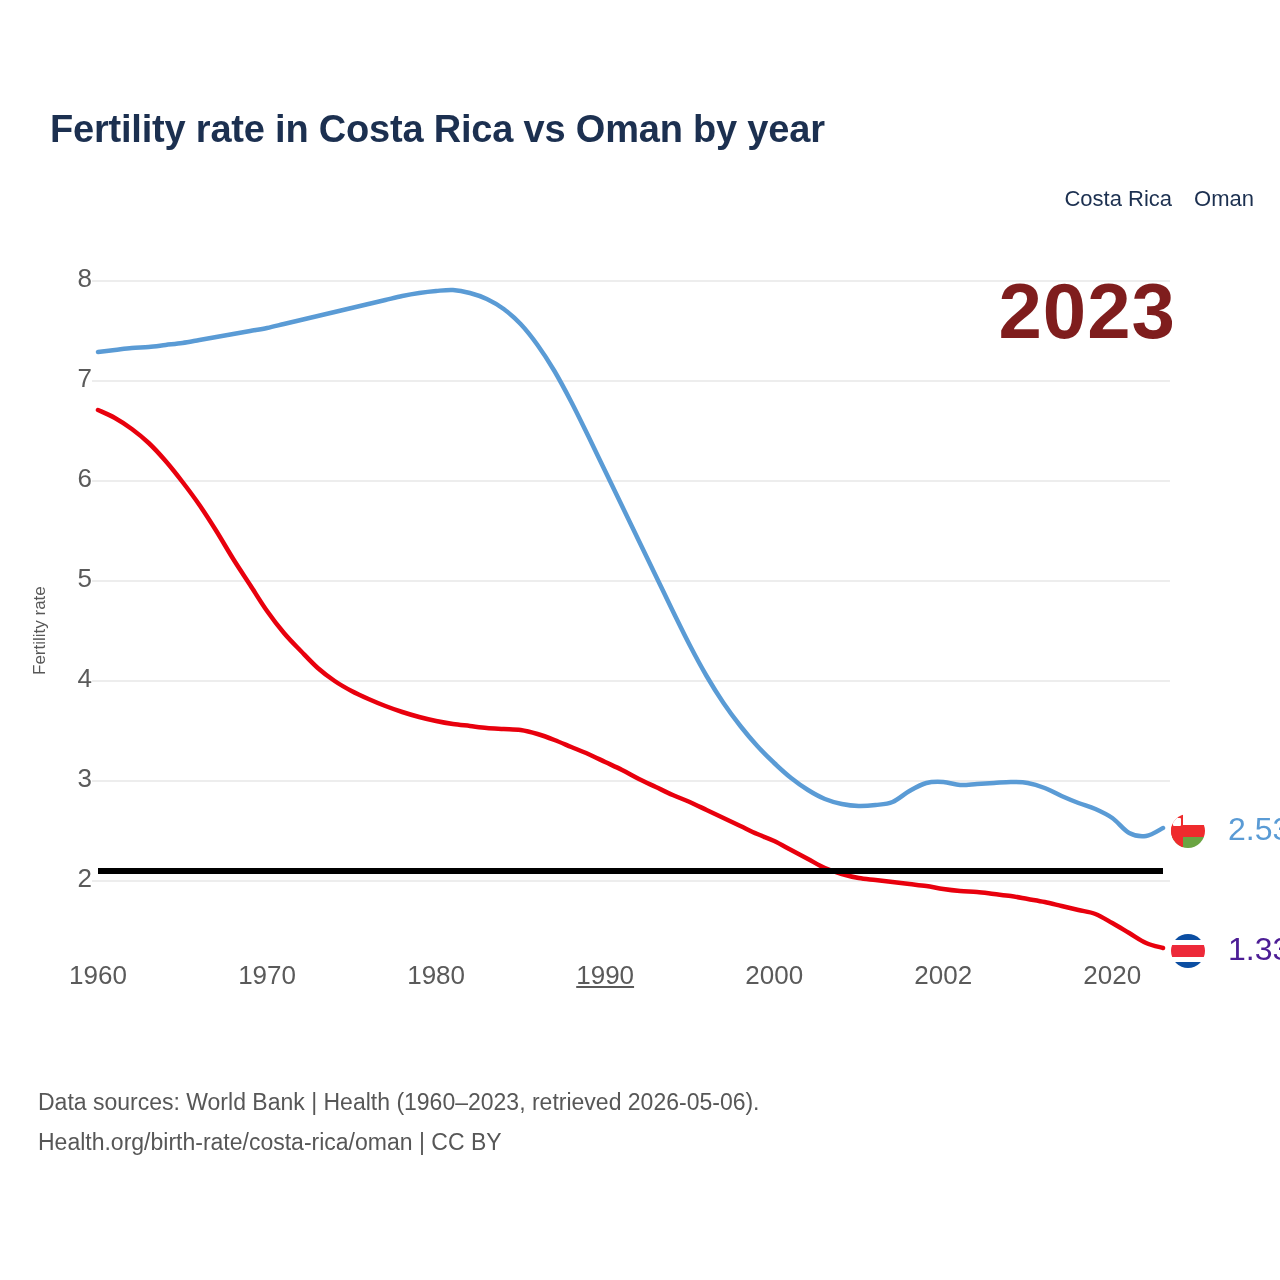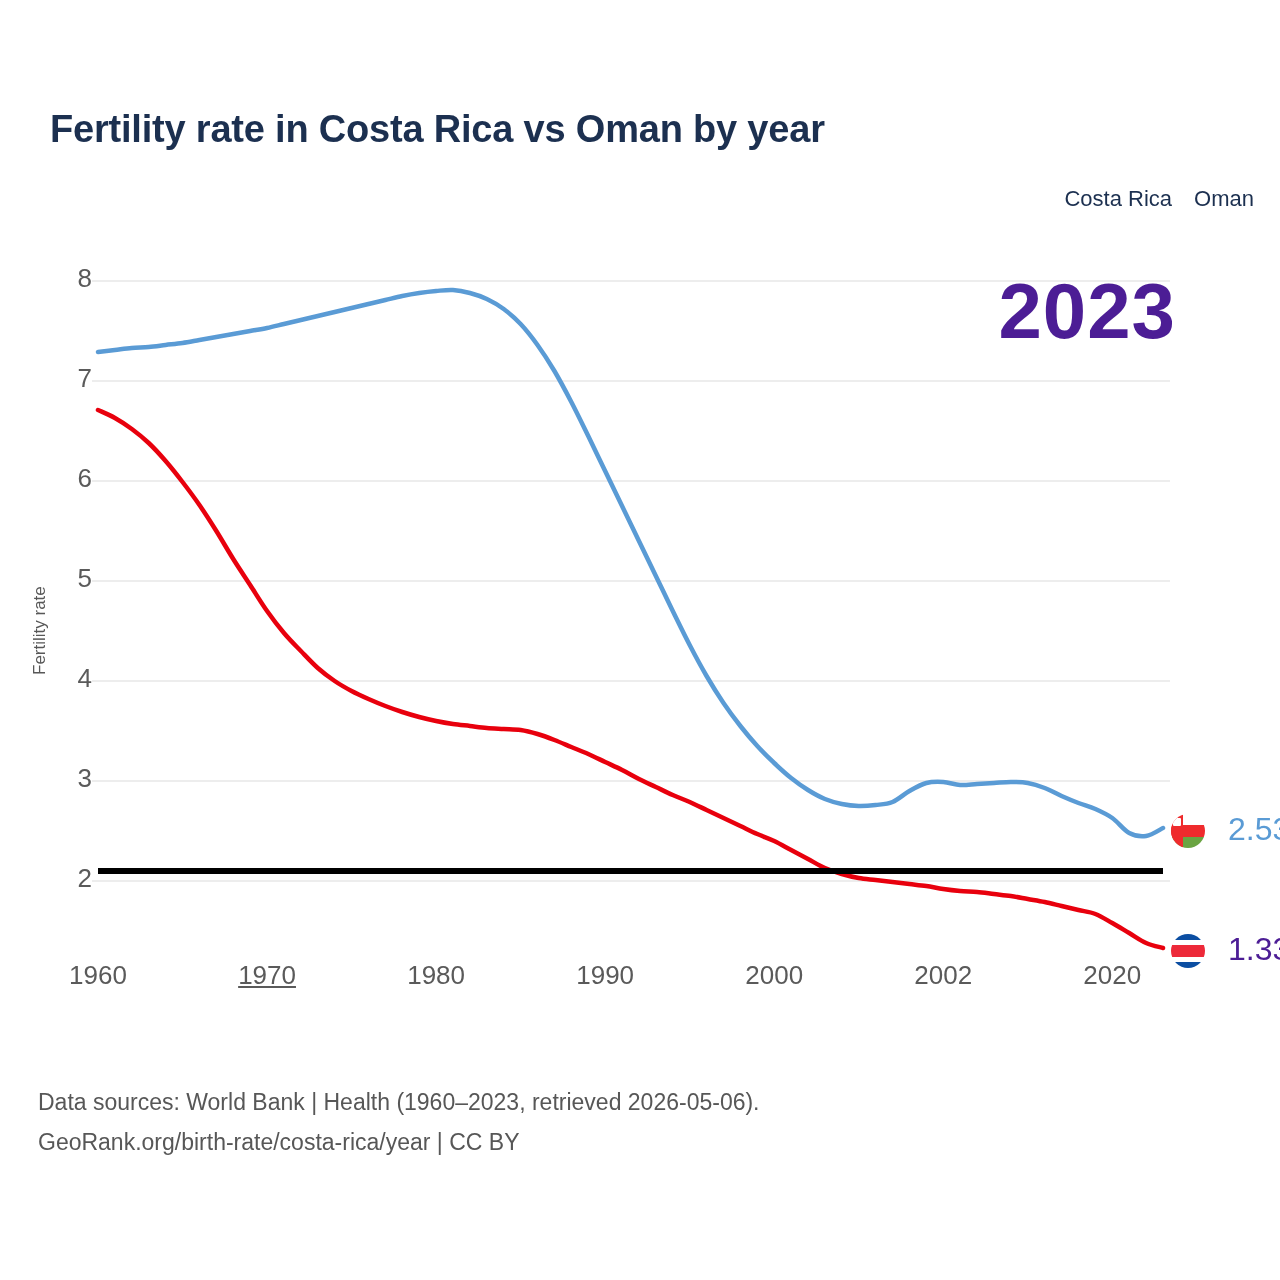--- a/index.html
+++ b/index.html
@@ -53,21 +53,21 @@
     height: 5px;
     margin-top: 2px;
     border-radius: 1px;
   }
   .watermark-year {
     position: absolute;
     right: 104px;
     top: 272px;
     font-size: 78px;
     font-weight: bold;
-    color: #4c1d95;
+    color: #7f1d1d;
     letter-spacing: 1px;
     line-height: 1;
   }
   .plot {
     position: absolute;
     left: 0;
     top: 0;
     width: 1280px;
     height: 1280px;
   }
@@ -181,23 +181,23 @@
       <div class="ytick" style="top: 263px;">8</div>
       <div class="ytick" style="top: 363px;">7</div>
       <div class="ytick" style="top: 463px;">6</div>
       <div class="ytick" style="top: 563px;">5</div>
       <div class="ytick" style="top: 663px;">4</div>
       <div class="ytick" style="top: 763px;">3</div>
       <div class="ytick" style="top: 863px;">2</div>
     </div>
   <div id="xtick-layer">
       <div class="xtick" style="left: 98px;">1960</div>
-      <div class="xtick" style="left: 267.048px; text-decoration: underline;">1970</div>
+      <div class="xtick" style="left: 267.048px;">1970</div>
       <div class="xtick" style="left: 436.095px;">1980</div>
-      <div class="xtick" style="left: 605.143px;">1990</div>
+      <div class="xtick" style="left: 605.143px; text-decoration: underline;">1990</div>
       <div class="xtick" style="left: 774.19px;">2000</div>
       <div class="xtick" style="left: 943.238px;">2002</div>
       <div class="xtick" style="left: 1112.29px;">2020</div>
     </div>
 
   <div class="endlabel" id="endlabel-oman" style="left: 1171px; top: 811px;">
     <span class="flag flag-om">
       <span class="band-w"></span>
         <span class="band-r"></span>
         <span class="band-g"></span>
@@ -213,16 +213,16 @@
         <span class="s2"></span>
         <span class="s3"></span>
         <span class="s4"></span>
         <span class="s5"></span>
     </span>
     <span style="color:#4c1d95">1.33</span>
   </div>
 
   <div class="footer">
     <div>Data sources: World Bank | Health (1960–2023, retrieved 2026-05-06).</div>
-    <div>GeoRank.org/birth-rate/costa-rica/year | CC BY</div>
+    <div>Health.org/birth-rate/costa-rica/oman | CC BY</div>
   </div>
 
 </div>
 
 </body></html>

